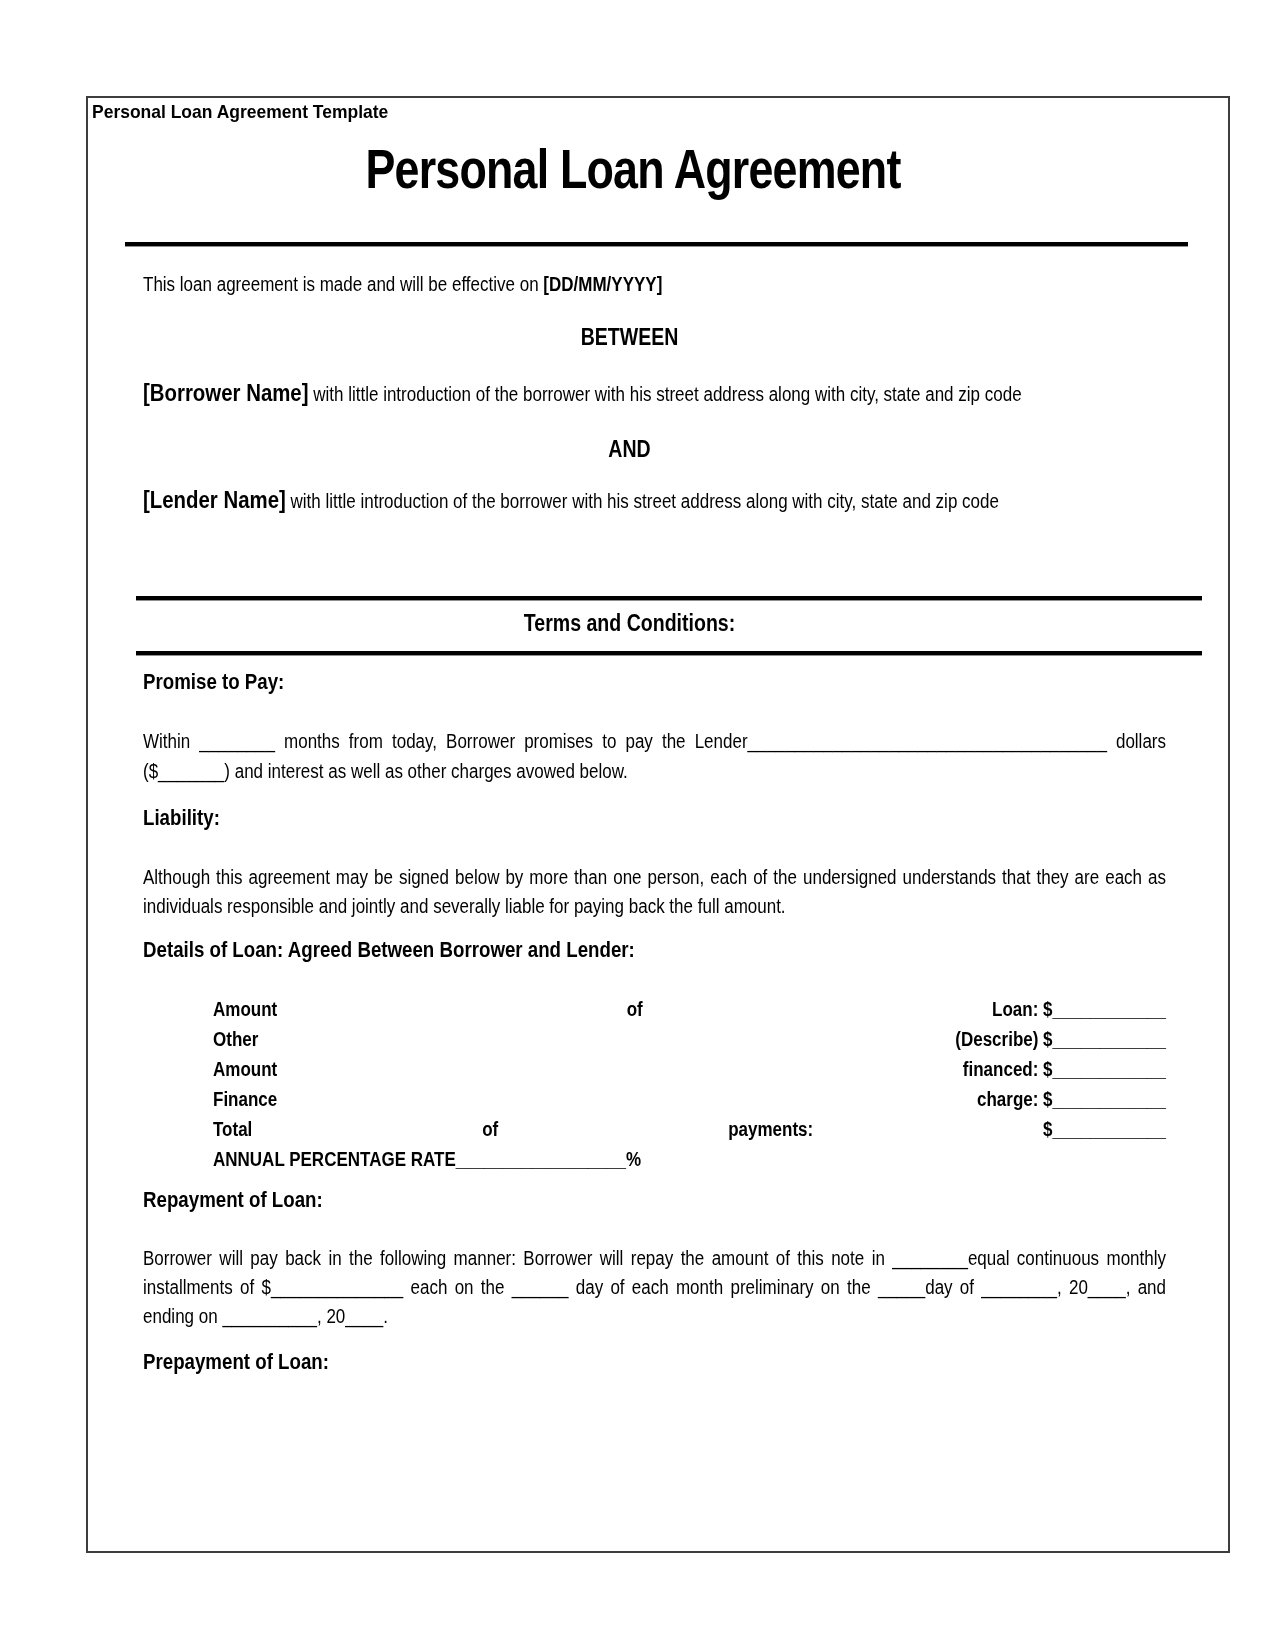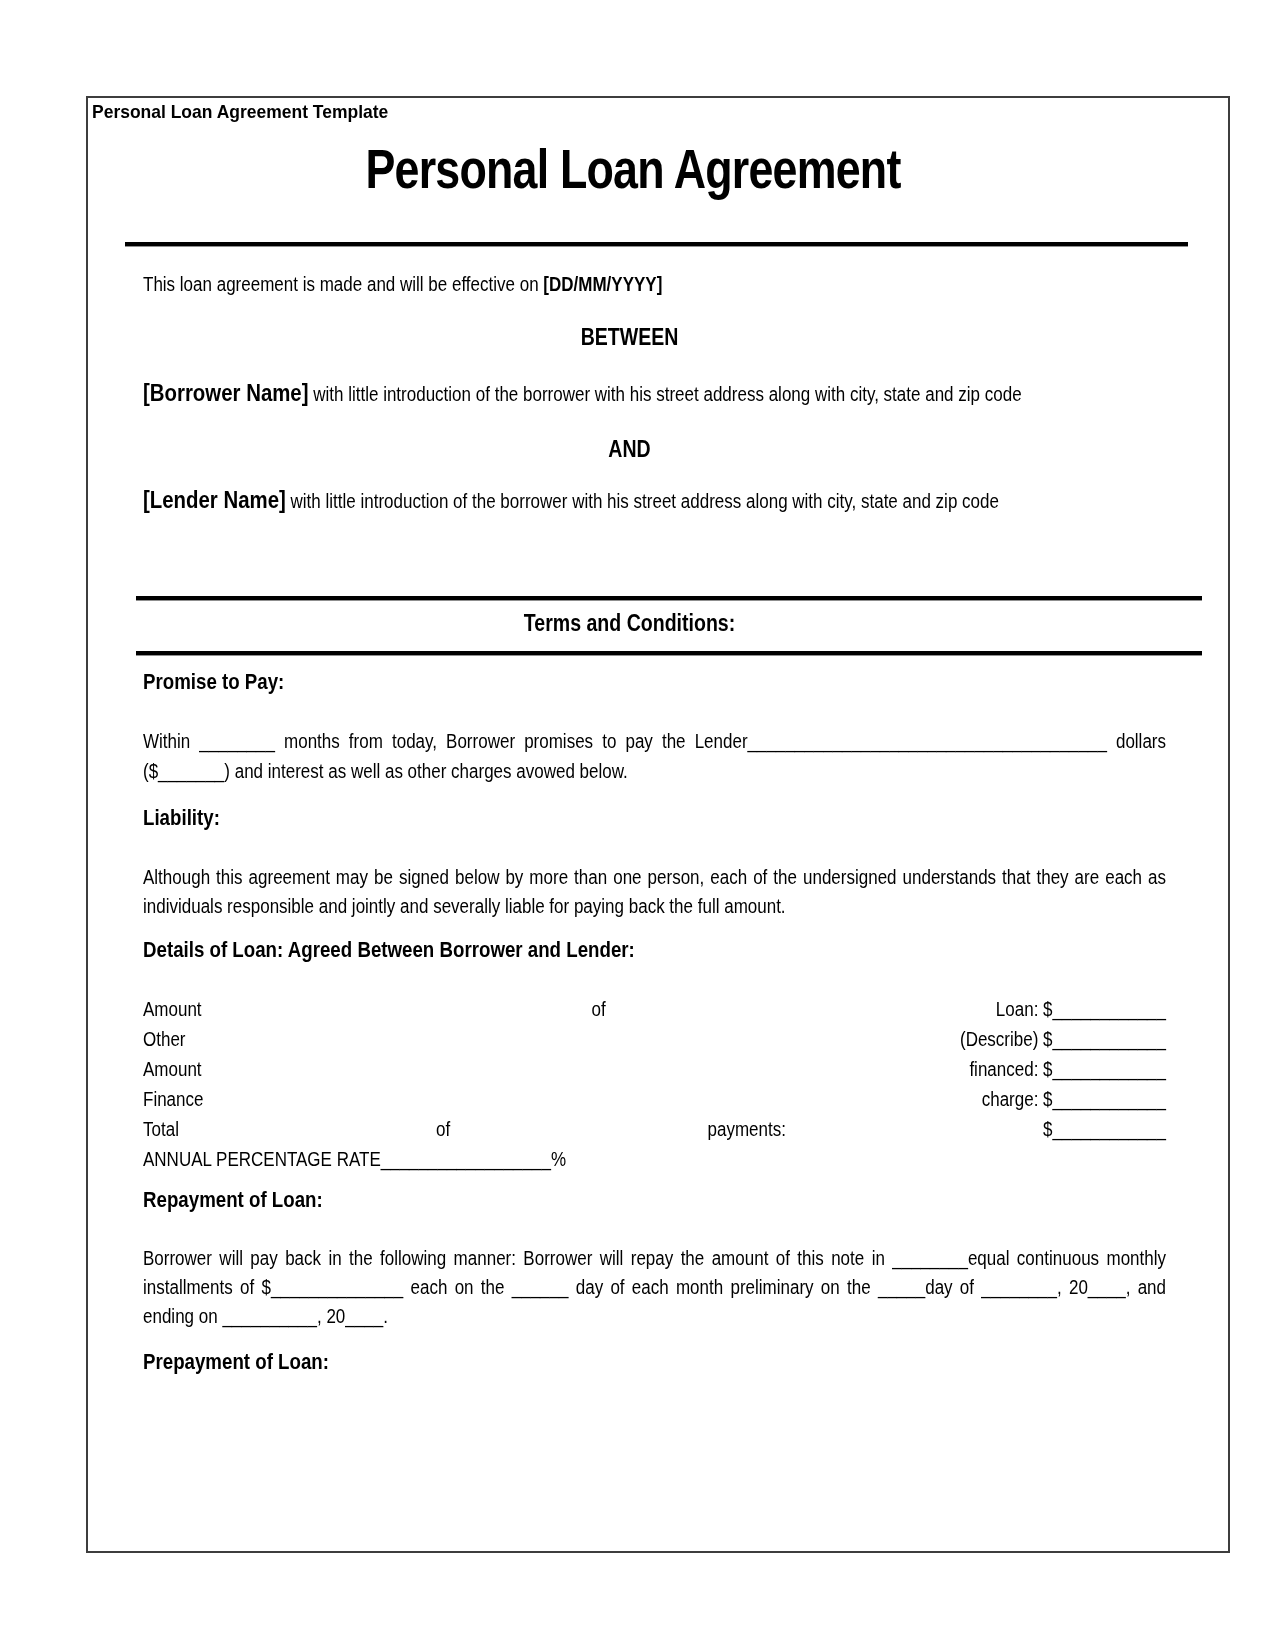--- a/index.html
+++ b/index.html
@@ -110,21 +110,22 @@
   .h-promise    { margin-top: 11px; }
   .h-liability  { margin-top: 17px; }
   .h-details    { margin-top: 14px; }
   .h-repayment  { margin-top: 11px; }
   .h-prepayment { margin-top: 16px; }
   .para-promise   { margin-top: 26px; line-height: 30px; text-align: justify; }
   .para-liability { margin-top: 23px; text-align: justify; }
   .para-repayment { margin-top: 24px; text-align: justify; }
   .details-block {
     margin-top: 13px;
-    font-weight: normal;
+    margin-left: 70px;
+    font-weight: bold;
     font-size: 20px;
     line-height: 30px;
   }
   .details-block .cx-rows {
     transform: scaleX(0.85);
     transform-origin: 0 0;
     width: 117.65%;
   }
   .loan-row {
     display: flex;

